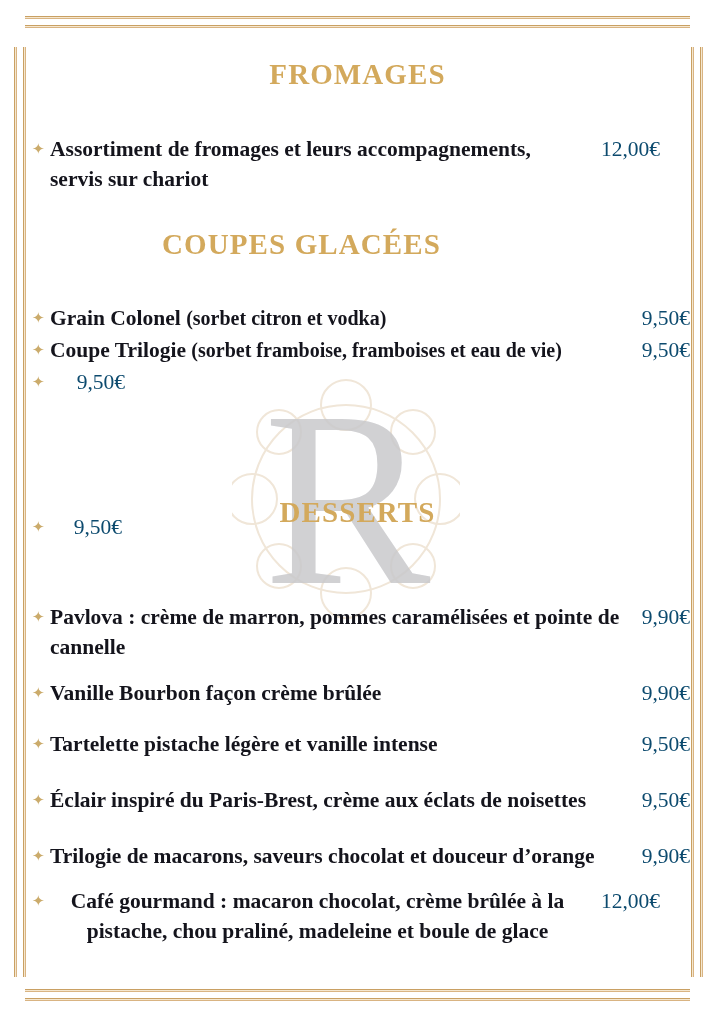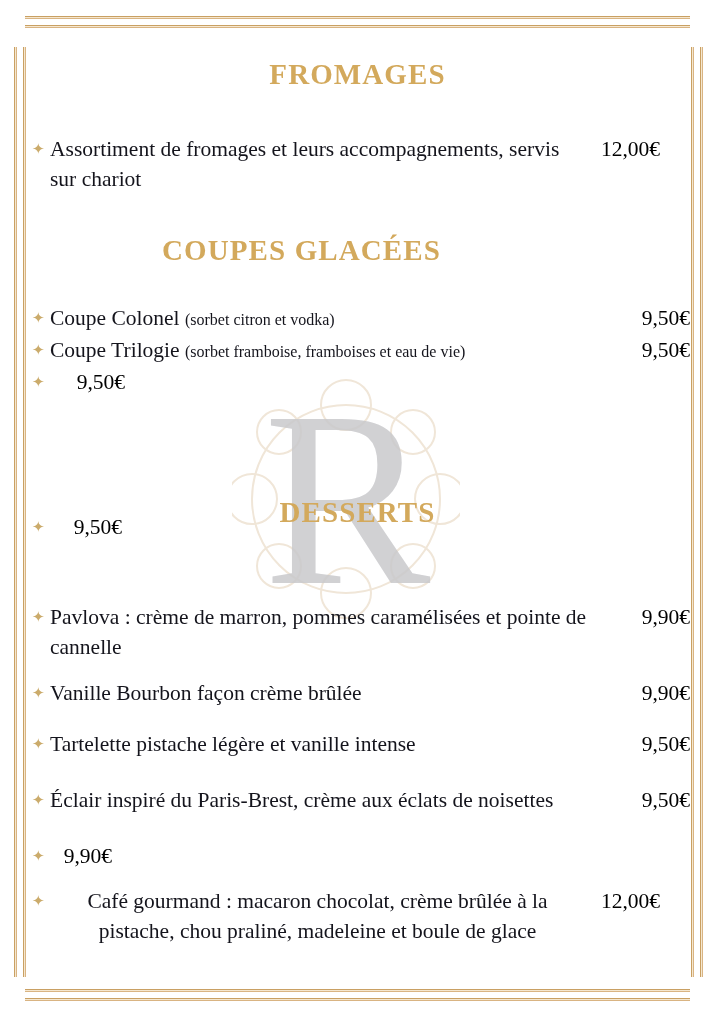--- a/index.html
+++ b/index.html
@@ -101,33 +101,34 @@
     flex: 0 0 auto;
     width: 18px;
     color: #cbab6b;
     font-size: 15px;
     line-height: 30px;
     text-align: left;
     padding-left: 2px;
   }
   .item-body {
     flex: 1 1 auto;
+    font-weight: bold;
   }
   .item-text {
     color: #14141c;
     font-family: "Liberation Serif", "DejaVu Serif", serif;
     font-size: 21.5px;
     line-height: 30px;
   }
   .item-desc {
-    font-size: 16px;
+    font-size: 20px;
   }
   .item-price {
     flex: 0 0 auto;
-    color: #000000;
+    color: #0c4a6e;
     font-family: "Liberation Serif", "DejaVu Serif", serif;
     font-size: 21.5px;
     line-height: 30px;
     text-align: right;
     white-space: nowrap;
   }
 </style>
 </head>
 <body>
 
@@ -164,26 +165,26 @@
     <div class="section-heading" style="position:absolute; left:0; top:58px; width:715px;">FROMAGES</div>
 
     <div class="menu-item" style="left:30px; top:134px; width:660px;">
       <span class="bullet">✦</span>
       <span class="item-body" style="max-width:535px;">
         <span class="item-text">Assortiment de fromages et leurs accompagnements, servis sur chariot</span>
       </span>
       <span class="item-price" style="width:75px;">12,00€</span>
     </div>
 
-    <div class="section-heading" style="position:absolute; left:0; top:234px; width:603px;">COUPES GLACÉES</div>
+    <div class="section-heading" style="position:absolute; left:0; top:228px; width:603px;">COUPES GLACÉES</div>
 
     <div class="menu-item" style="left:30px; top:303px; width:660px;">
       <span class="bullet">✦</span>
       <span class="item-body">
-        <span class="item-text">Coupe Colonel </span><span class="item-text item-desc">(sorbet citron et vodka)</span>
+        <span class="item-text">Grain Colonel </span><span class="item-text item-desc">(sorbet citron et vodka)</span>
       </span>
       <span class="item-price" style="width:75px;">9,50€</span>
     </div>
 
     <div class="menu-item" style="left:30px; top:335px; width:660px;">
       <span class="bullet">✦</span>
       <span class="item-body">
         <span class="item-text">Coupe Trilogie </span><span class="item-text item-desc">(sorbet framboise, framboises et eau de vie)</span>
       </span>
       <span class="item-price" style="width:75px;">9,50€</span>
@@ -228,20 +229,23 @@
     <div class="menu-item" style="left:30px; top:785px; width:660px;">
       <span class="bullet">✦</span>
       <span class="item-body">
         <span class="item-text">Éclair inspiré du Paris-Brest, crème aux éclats de noisettes</span>
       </span>
       <span class="item-price" style="width:68px;">9,50€</span>
     </div>
 
     <div class="menu-item" style="left:30px; top:841px; width:660px;">
       <span class="bullet">✦</span>
+      <span class="item-body">
+        <span class="item-text">Trilogie de macarons, saveurs chocolat et douceur d’orange</span>
+      </span>
       <span class="item-price" style="width:62px;">9,90€</span>
     </div>
 
     <div class="menu-item" style="left:30px; top:886px; width:660px;">
       <span class="bullet">✦</span>
       <span class="item-body" style="max-width:535px;text-align:center;">
         <span class="item-text">Café gourmand : macaron chocolat, crème brûlée à la pistache, chou praliné, madeleine et boule de glace</span>
       </span>
       <span class="item-price" style="width:75px;">12,00€</span>
     </div>

